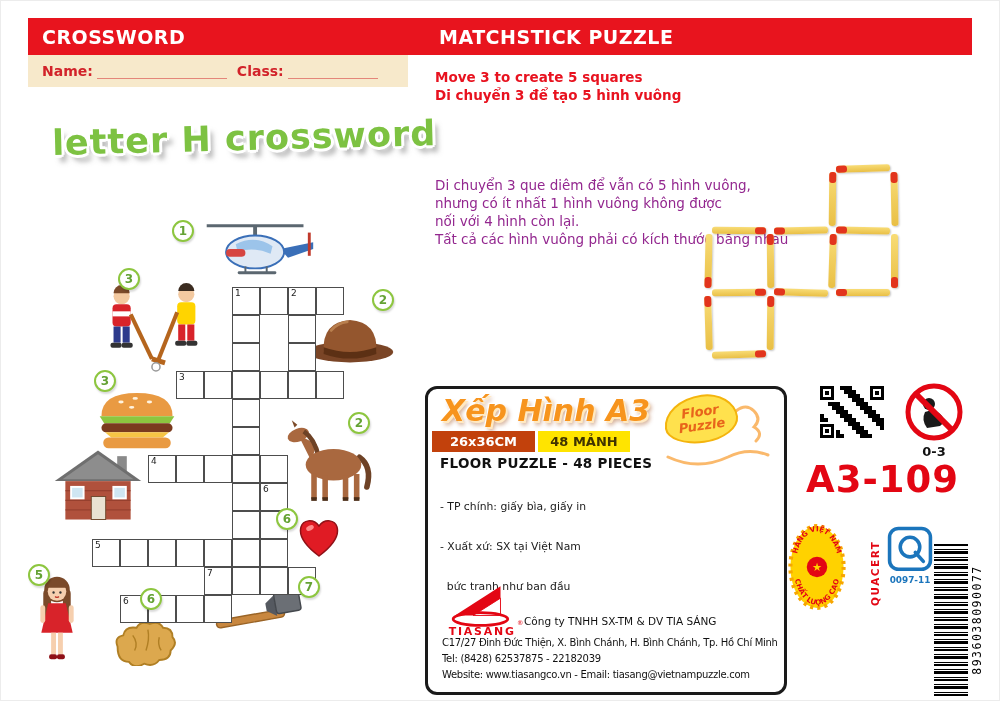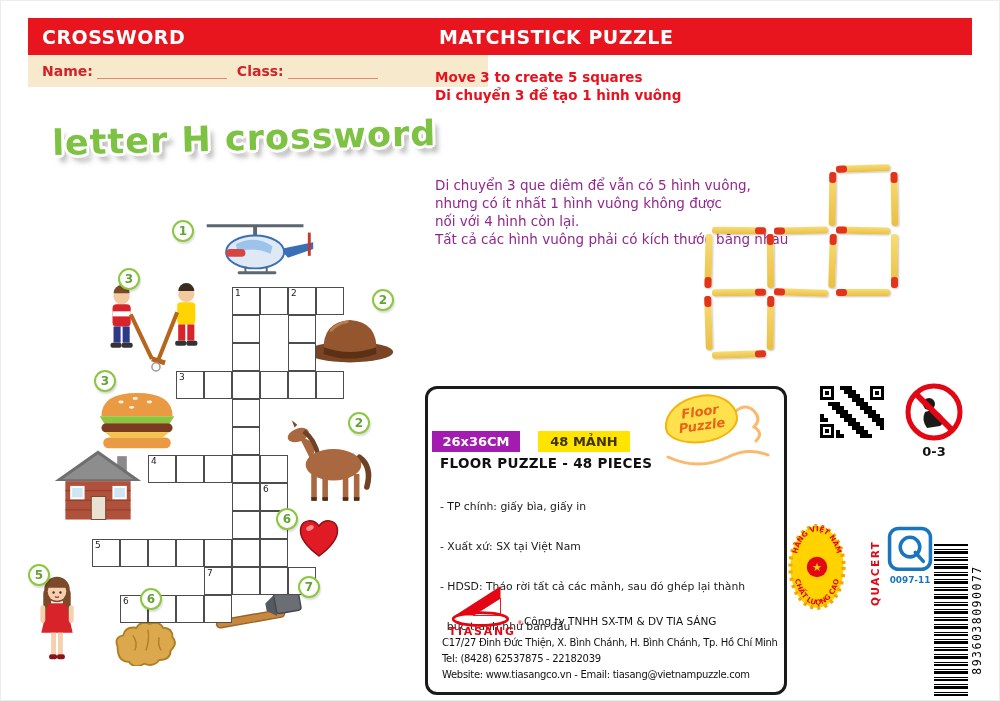--- a/index.html
+++ b/index.html
@@ -7,21 +7,21 @@
   .page{position:relative;width:1000px;height:701px;background:#fff;overflow:hidden;
         font-family:"DejaVu Sans","Liberation Sans",sans-serif;box-shadow:inset 0 0 0 1px #ececec}
 
   
   .hdr{position:absolute;top:18px;height:37px;background:#e8141e;color:#fff;font-weight:bold;
        font-size:19px;letter-spacing:.5px;display:flex;align-items:center;padding:0 14px}
   .hdr.left{left:28px;width:426px}
   .hdr.right{left:425px;width:547px}
 
   
-  .namebar{position:absolute;left:28px;top:55px;width:460px;height:32px;background:#f7e9cb;
+  .namebar{position:absolute;left:28px;top:55px;width:380px;height:32px;background:#f7e9cb;
            display:flex;align-items:center;padding:0 14px;color:#d2232a;font-size:14px;font-weight:bold}
   .nb-line{display:inline-block;border-bottom:1.6px solid rgba(210,35,42,.5);height:15px;margin:0 10px 0 4px}
 
   .cw-title{position:absolute;left:52px;top:118px;font-size:35px;font-weight:bold;color:#7dc242;
             transform:rotate(-1.5deg);letter-spacing:1px;white-space:nowrap;
             text-shadow:-2px -2px 0 #fff,2px -2px 0 #fff,-2px 2px 0 #fff,2px 2px 0 #fff,
                         0 3px 0 #fff,0 -3px 0 #fff,3px 0 0 #fff,-3px 0 0 #fff,
                         5px 7px 5px rgba(110,110,110,.5)}
 
   
@@ -47,21 +47,21 @@
   .pbox{position:absolute;left:425px;top:386px;width:362px;height:309px;border:3px solid #1a1a1a;
         border-radius:12px;background:#fff}
   .xh-title{position:absolute;left:14px;top:4px;font-size:30px;font-weight:bold;font-style:italic;color:#f7941d;
             white-space:nowrap;text-shadow:2px 2px 0 #ffe9c2,-1px -1px 0 #fff,3px 4px 4px rgba(150,60,0,.45)}
   .floor-blob{position:absolute;right:46px;top:6px;width:74px;height:48px;background:#ffe14d;border:2px solid #f4b40d;
               border-radius:55% 45% 50% 50%/60% 55% 45% 40%;transform:rotate(-8deg);display:flex;flex-direction:column;
               align-items:center;justify-content:center;color:#e8641b;font-weight:bold;font-size:13px;
               font-style:italic;line-height:14px;z-index:2}
   .pz-deco{position:absolute;right:6px;top:8px;z-index:1}
   .bar{position:absolute;height:21px;display:flex;align-items:center;justify-content:center;font-weight:bold;font-size:13px}
-  .bar.green{left:4px;top:42px;width:88px;background:#a21caf;color:#fff}
+  .bar.green{left:4px;top:42px;width:103px;background:#c2410c;color:#fff}
   .bar.yellow{left:110px;top:42px;width:92px;background:#ffe400;color:#403300}
   .pieces-line{position:absolute;left:12px;top:66px;font-size:13.5px;font-weight:bold;color:#111;letter-spacing:.3px}
   .details{position:absolute;left:12px;top:84px;font-size:10.8px;line-height:13.4px;color:#1a1a1a;white-space:pre}
   .brandlogo{position:absolute;left:16px;top:190px}
   .company-line1{position:absolute;left:96px;top:226px;font-size:10.5px;color:#111}
   .company-rest{position:absolute;left:14px;top:246px;width:336px;font-size:10px;letter-spacing:-.3px;
                 line-height:16px;color:#111;white-space:nowrap;overflow:hidden}
 
   
   .qr{position:absolute;left:820px;top:386px;width:64px;height:52px;background:#fff}
@@ -287,21 +287,21 @@
     <path d="M8 32 q-4 -10 6 -12 q2 -10 14 -8 q4 -8 14 -4 q10 -4 14 4 q10 0 10 10 q6 6 -2 14 q0 10 -12 10 q-6 8 -16 4 q-10 6 -16 -2 q-12 0 -12 -16z" fill="#dca84e" stroke="#b07f24" stroke-width="2"></path>
     <path d="M24 20 q6 8 2 16 M40 14 q2 10 -2 22 M52 22 q-2 8 2 14" stroke="#b07f24" stroke-width="1.5" fill="none"></path>
   </svg>
 
   <div class="hdr right">
     <span>MATCHSTICK PUZZLE</span>
   </div>
 
   <div class="mp-bold">
     <div>Move 3 to create 5 squares</div>
-    <div>Di chuyển 3 để tạo 1 hình vuông</div>
+    <div>Di chuyển 3 để tạo 5 hình vuông</div>
   </div>
 
 
   <div class="mp-vi">
     <div>Di chuyển 3 que diêm để vẫn có 5 hình vuông,</div>
     <div>nhưng có ít nhất 1 hình vuông không được</div>
     <div>nối với 4 hình còn lại.</div>
     <div>Tất cả các hình vuông phải có kích thước bằng nhau</div>
   </div>
 
@@ -353,32 +353,32 @@
       </div>
       <div class="stick" style="left: 766.5px; top: 296px; width: 7px; height: 54px; transform: rotate(0.6deg);">
         <div class="tip" style="width: 7px; height: 11px; top: 0px; left: 0px;"></div>
       </div>
     </div>
 
   <div class="pbox">
     <svg class="pz-deco" width="120" height="70" viewBox="0 0 120 70">
       <path d="M10 60 q30 14 60 0 q20 -10 40 -2 M78 14 q10 -8 18 0 q8 8 0 16 q10 6 2 14" stroke="#f7941d" stroke-width="3" fill="none" opacity="0.65" stroke-linecap="round"></path>
     </svg>
+    <div class="xh-title">Xếp Hình A3</div>
     <div class="floor-blob">
       <span>Floor</span>
       <span>Puzzle</span>
     </div>
     <div class="bar green">26x36CM</div>
     <div class="bar yellow">48 MẢNH</div>
     <div class="pieces-line">FLOOR PUZZLE - 48 PIECES</div>
 
     <div class="details">
       <div>- TP chính: giấy bìa, giấy in</div>
       <div>- Xuất xứ: SX tại Việt Nam</div>
-      <div>- HDSD: Tháo rời tất cả các mảnh, sau đó ghép lại thành</div>
       <div>  bức tranh như ban đầu</div>
       
     </div>
 
     <svg class="brandlogo" width="82" height="62" viewBox="0 0 90 64">
       <polygon points="12,38 62,6 62,38" fill="#e30613"></polygon>
       <polygon points="32,38 62,19 62,38" fill="#fff" stroke="#e30613" stroke-width="1"></polygon>
       <ellipse cx="40" cy="42" rx="30" ry="7" fill="none" stroke="#e30613" stroke-width="3"></ellipse>
       <text x="42" y="59" text-anchor="middle" font-size="12" font-weight="bold" fill="#e30613" letter-spacing="2">TIASANG</text>
       <text x="80" y="48" font-size="7" fill="#e30613">®</text>
@@ -462,20 +462,21 @@
     </div>
 
   <svg class="prohibit" width="68" height="80" viewBox="0 0 68 80">
     <circle cx="34" cy="32" r="26" fill="#fff" stroke="#e30613" stroke-width="5"></circle>
     <circle cx="29" cy="24" r="6" fill="#1a1a1a"></circle>
     <path d="M25 32 q11 -4 17 4 q4 6 -2 10 l-13 2 q-6 -8 -2 -16 z" fill="#1a1a1a"></path>
     <line x1="15" y1="13" x2="53" y2="51" stroke="#e30613" stroke-width="6"></line>
     <text x="34" y="76" text-anchor="middle" font-size="13" font-weight="bold" fill="#111">0-3</text>
   </svg>
 
+  <div class="a3code">A3-109</div>
 
   <svg class="badge" width="62" height="90" viewBox="0 0 60 88" xmlns="http://www.w3.org/2000/svg">
     <ellipse cx="30" cy="44" rx="26" ry="40" fill="#ffd200"></ellipse>
     <ellipse cx="30" cy="44" rx="26" ry="40" fill="none" stroke="#f7a600" stroke-width="4" stroke-dasharray="3 4"></ellipse>
     <path id="btop" d="M9 44 a21 35 0 0 1 42 0" fill="none"></path>
     <path id="bbot" d="M7 44 a23 37 0 0 0 46 0" fill="none"></path>
     <text font-size="7" fill="#e30613" font-weight="bold">
       <textPath href="#btop" startOffset="50%" text-anchor="middle">HÀNG VIỆT NAM</textPath>
     </text>
     <text font-size="7" fill="#e30613" font-weight="bold">

